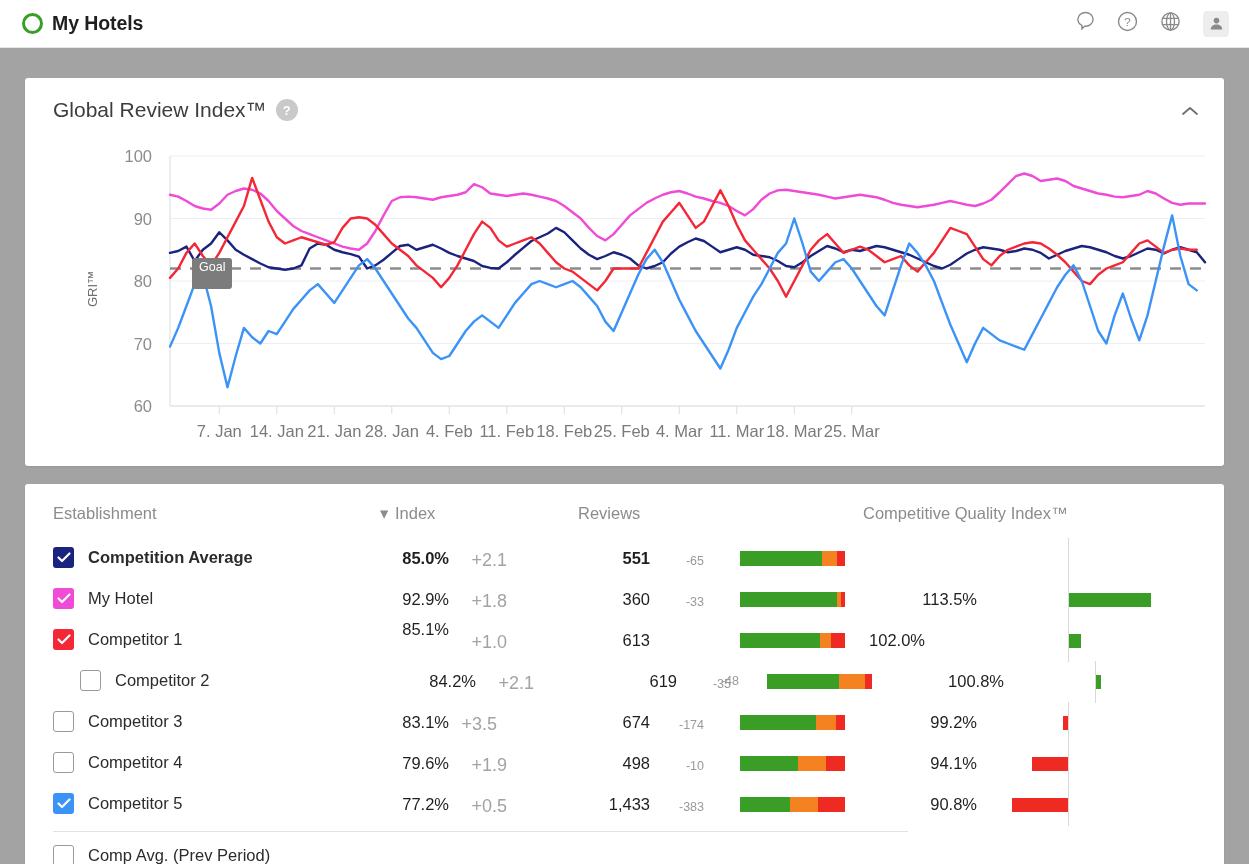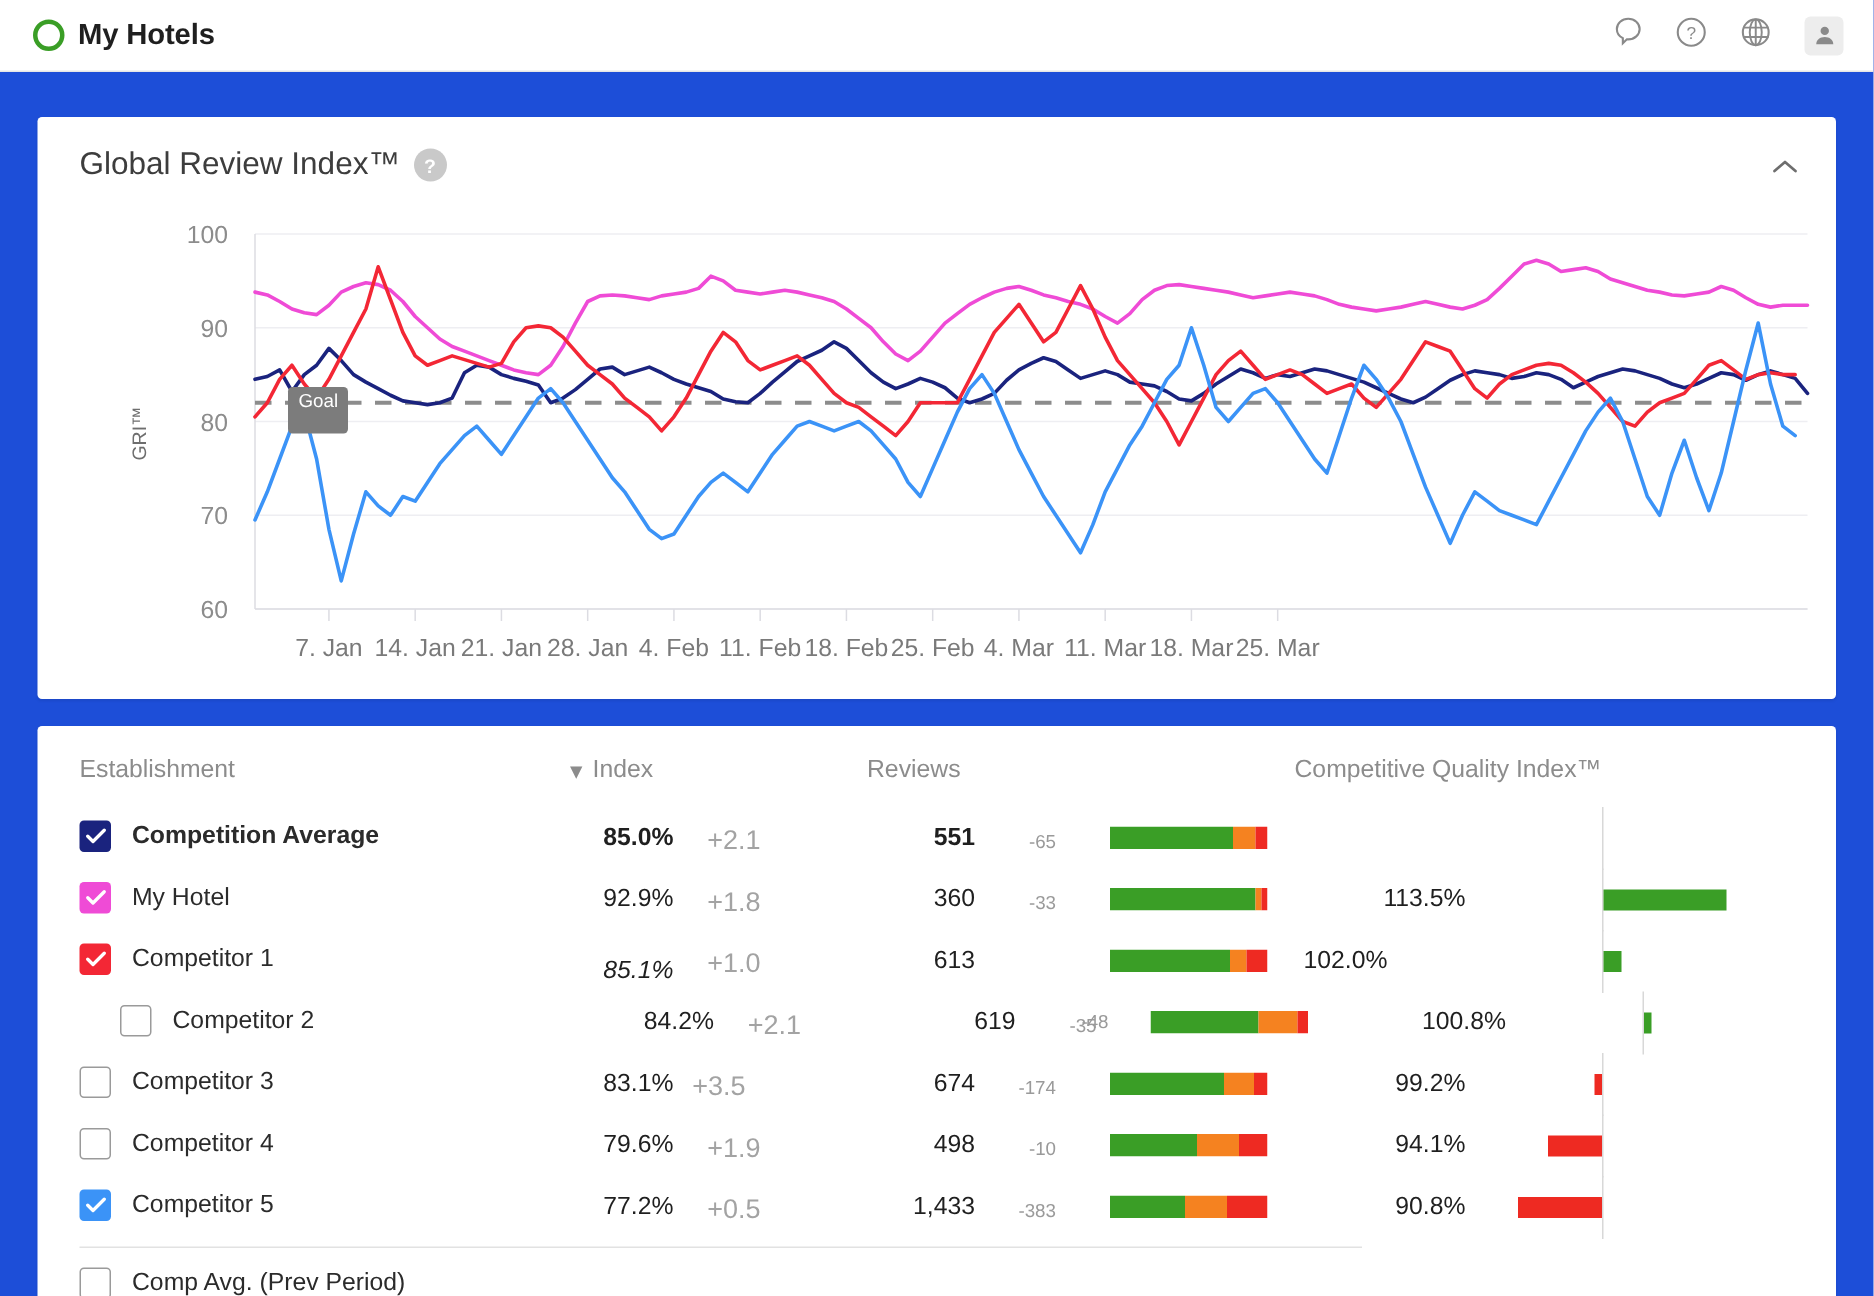--- a/index.html
+++ b/index.html
@@ -7,21 +7,21 @@
     padding: 0;
     background: #f2f2f2;
     font-family: "Liberation Sans", sans-serif;
     color: #333;
   }
   #page {
     position: relative;
     width: 1249px;
     height: 864px;
     overflow: hidden;
-    background: #1d4ed8;
+    background: #a3a3a3;
   }
 
   
   .topbar {
     position: absolute;
     left: 0; top: 0;
     width: 1249px; height: 48px;
     background: #ffffff;
     border-bottom: 1px solid #e6e6e6;
     display: flex;
@@ -375,21 +375,21 @@
         </div>
         <div class="row" style="top: 136px;">
           <div class="cell" style="left:28px;top:9px;">
             <span class="cb cb-on" style="background:#f32735">
               <svg width="14" height="11" viewBox="0 0 14 11">
                 <polyline points="1.5,5.5 5,9 12.5,1.5" fill="none" stroke="#fff" stroke-width="2.2" stroke-linecap="round" stroke-linejoin="round"></polyline>
               </svg>
             </span>
           </div>
           <div class="cell est-name" style="left:63px;top:10px;">Competitor 1</div>
-          <div class="cell idx reg" style="left:352px;top:18px;font-style:italic;">85.1%</div>
+          <div class="cell idx reg" style="left:352px;top:0;">85.1%</div>
           <div class="cell delta" style="left:434px;top:12px;">+1.0</div>
           <div class="cell rev reg" style="left:553px;top:11px;">613</div>
           <div class="cell revd" style="left:676px;top:16px;margin-top:38px;">-48</div>
           <div class="cell sentbar" style="left:715px;top:13px;">
             <span style="width:76%;background:#3a9e26"></span>
             <span style="width:11%;background:#f58220"></span>
             <span style="width:13%;background:#ee2a22"></span>
           </div>
           <div class="cell cqi-val" style="left:810px;top:11px;">102.0%</div>
           <div class="cell cqi-track" style="left:938px;top:12px;">

